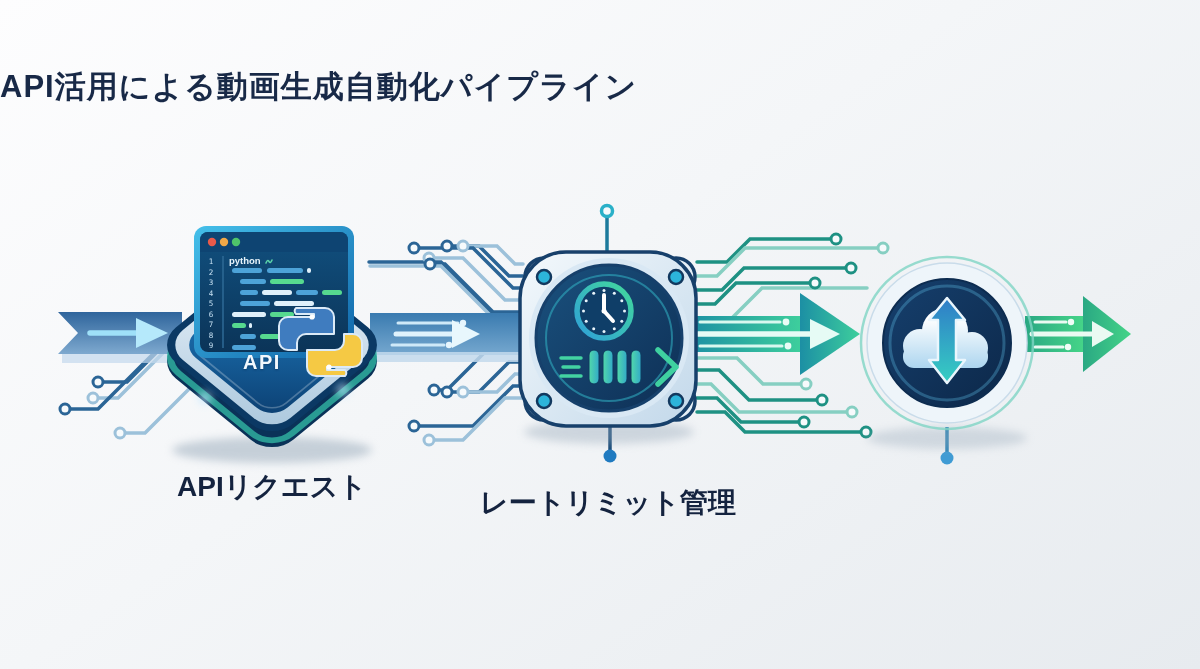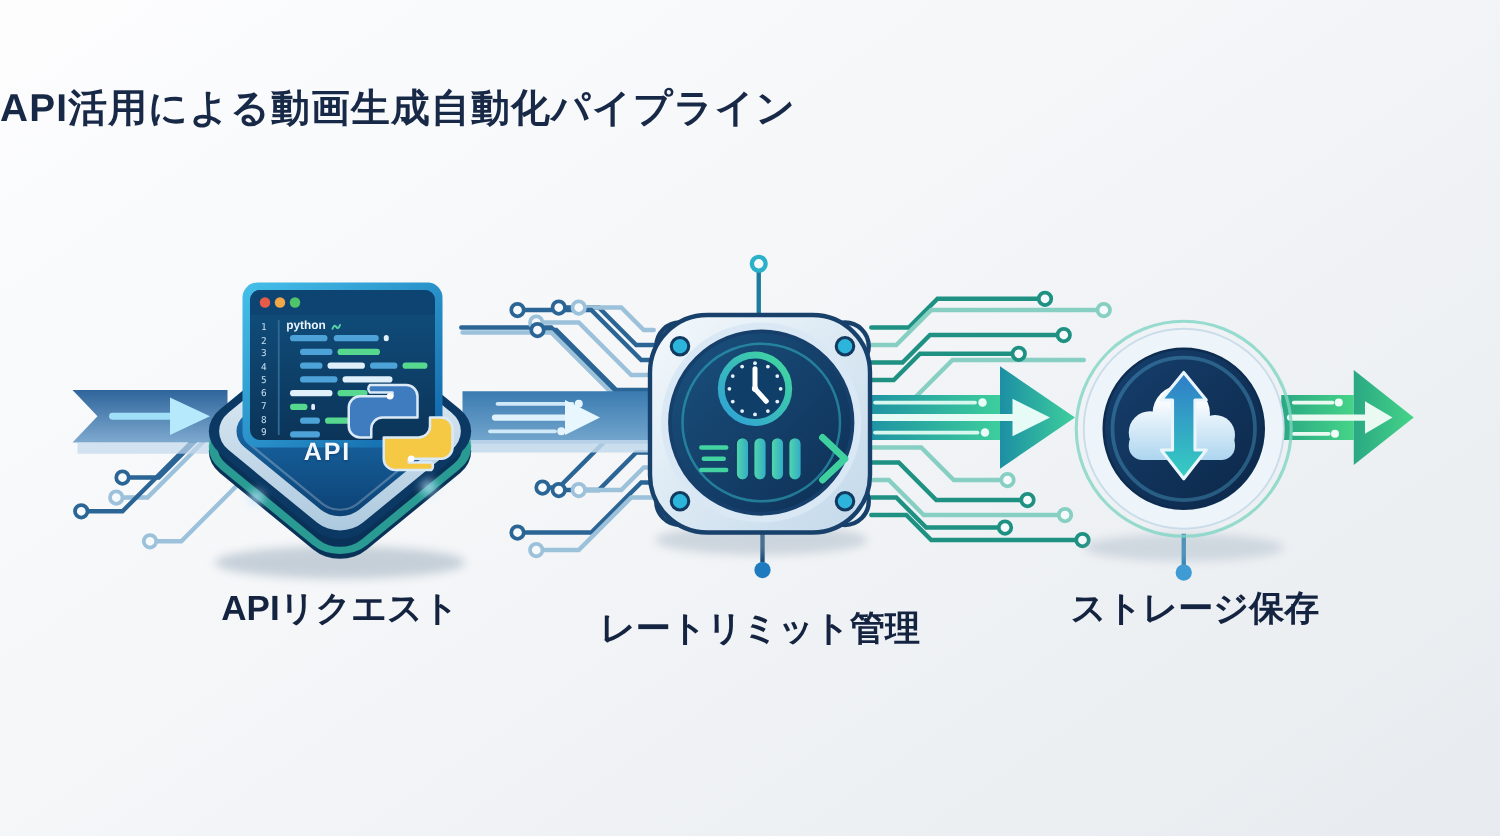--- a/index.html
+++ b/index.html
@@ -343,15 +343,14 @@
   <span>python</span>
   <svg width="10" height="10" viewBox="0 0 10 10">
     <path d="M2,7 q1.5,-4 3,-1.5 t3,-1.5" fill="none" stroke="#5ad0a8" stroke-width="1.6" stroke-linecap="round"></path>
   </svg>
 </div>
 
 <div class="overlay api-label">API</div>
 
 <div class="overlay stage-label label-1">APIリクエスト</div>
 <div class="overlay stage-label label-2">レートリミット管理</div>
-<div class="overlay stage-label label-3">ストレージ保存</div>
 
 </div>
 
 </body></html>

